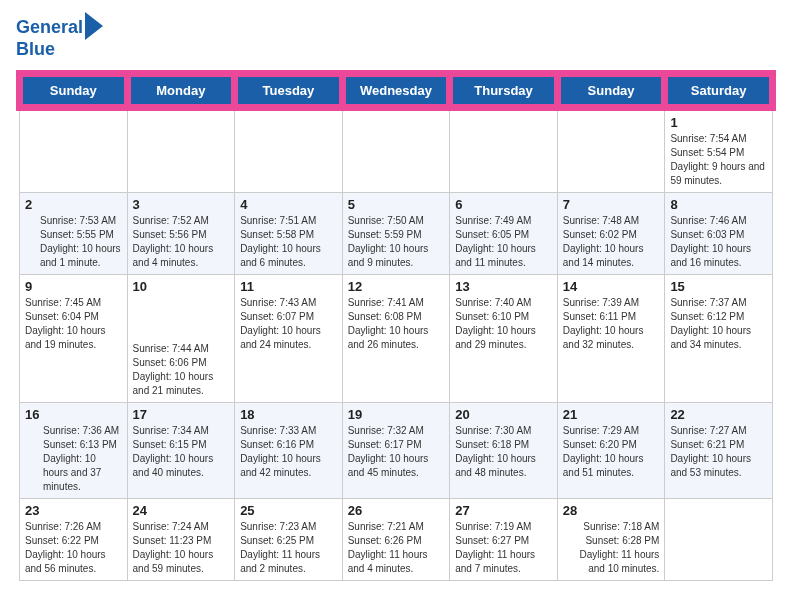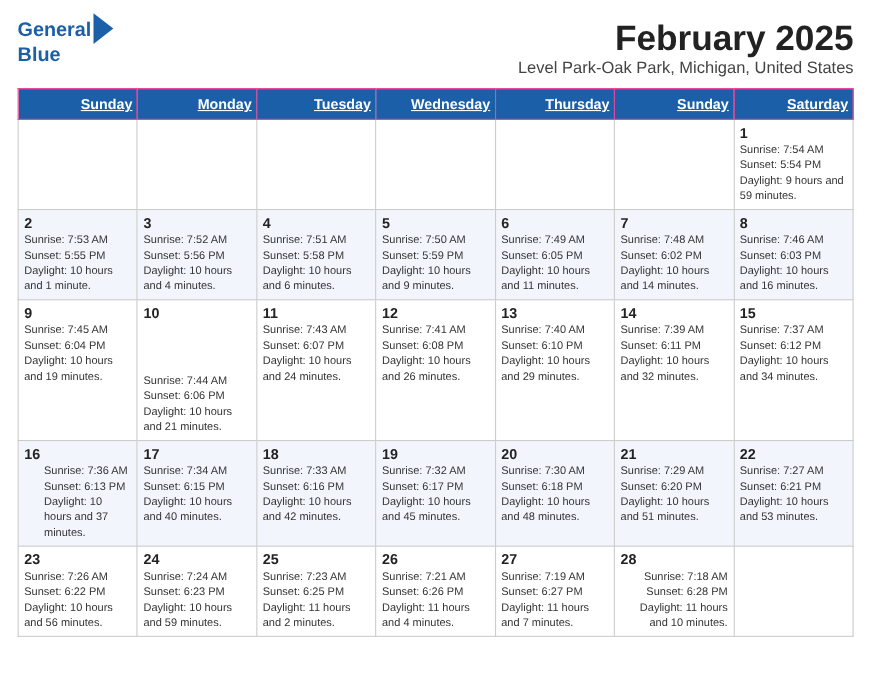--- a/index.html
+++ b/index.html
@@ -49,23 +49,22 @@
     table {
       width: 100%;
       border-collapse: collapse;
     }
     thead th {
       background: #1a5fa8;
       color: #fff;
       font-size: 13px;
       font-weight: bold;
       padding: 6px 4px;
-      text-align: right;
-      border: 1px solid #ec4899;
-      text-decoration: underline;
+      text-align: center;
+      border: 7px solid #ec4899;
     }
     td {
       border: 1px solid #ccc;
       vertical-align: top;
       padding: 4px 5px;
       font-size: 10.5px;
       color: #222;
       width: calc(100%/7);
       min-height: 80px;
       height: 80px;
@@ -98,24 +97,20 @@
         </span>
         <div class="logo-arrow"></div>
       </div>
       <div style="display:flex;align-items:center;">
         <span class="logo-text">
           <span>Blue</span>
         </span>
       </div>
     </div>
   </div>
-  <div class="title-area">
-    <div class="month-title">February 2025</div>
-    <div class="location">Level Park-Oak Park, Michigan, United States</div>
-  </div>
 </div>
 
 <table>
   <thead>
     <tr id="weekday-header">
         <th>Sunday</th>
         <th>Monday</th>
         <th>Tuesday</th>
         <th>Wednesday</th>
         <th>Thursday</th>
@@ -134,21 +129,21 @@
         <td>
           <span class="day-num">1</span>
           <div class="day-info" style="white-space: pre-line;">Sunrise: 7:54 AM
 Sunset: 5:54 PM
 Daylight: 9 hours and 59 minutes.</div>
         </td>
       </tr>
       <tr>
         <td>
           <span class="day-num">2</span>
-          <div class="day-info" style="white-space: pre-line;">Sunrise: 7:53 AM
+          <div class="day-info" style="white-space: pre-line; margin-left: 15px;">Sunrise: 7:53 AM
 Sunset: 5:55 PM
 Daylight: 10 hours and 1 minute.</div>
         </td>
         <td>
           <span class="day-num">3</span>
           <div class="day-info" style="white-space: pre-line;">Sunrise: 7:52 AM
 Sunset: 5:56 PM
 Daylight: 10 hours and 4 minutes.</div>
         </td>
         <td>
@@ -273,21 +268,21 @@
       <tr>
         <td>
           <span class="day-num">23</span>
           <div class="day-info" style="white-space: pre-line;">Sunrise: 7:26 AM
 Sunset: 6:22 PM
 Daylight: 10 hours and 56 minutes.</div>
         </td>
         <td>
           <span class="day-num">24</span>
           <div class="day-info" style="white-space: pre-line;">Sunrise: 7:24 AM
-Sunset: 6:23 PM
+Sunset: 11:23 PM
 Daylight: 10 hours and 59 minutes.</div>
         </td>
         <td>
           <span class="day-num">25</span>
           <div class="day-info" style="white-space: pre-line;">Sunrise: 7:23 AM
 Sunset: 6:25 PM
 Daylight: 11 hours and 2 minutes.</div>
         </td>
         <td>
           <span class="day-num">26</span>

